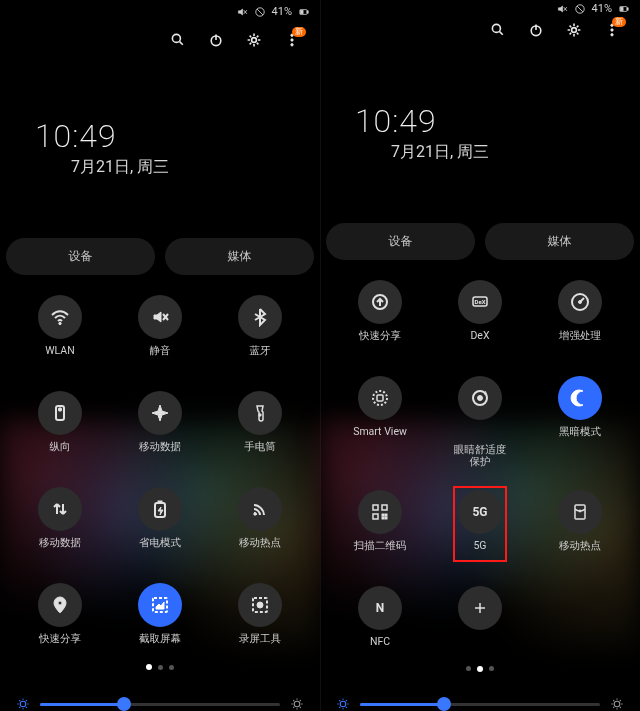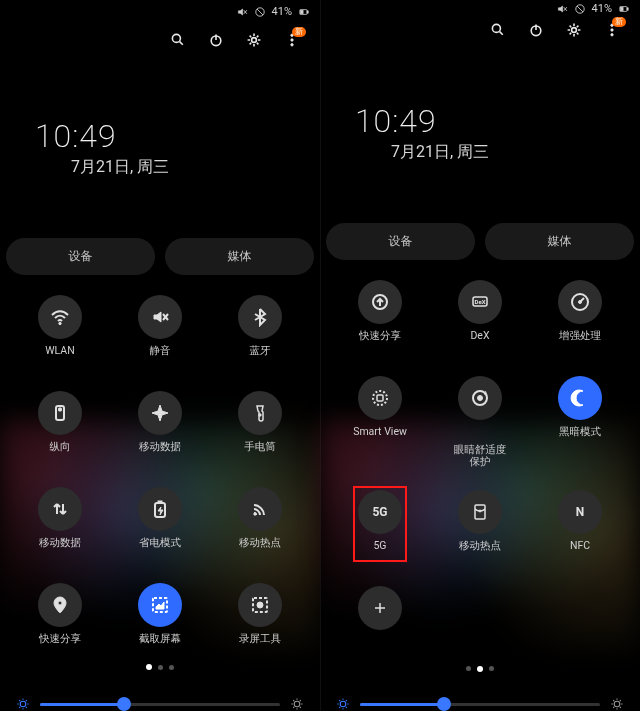--- a/index.html
+++ b/index.html
@@ -582,20 +582,28 @@
         </div>
         <div class="tile">
           <div class="circle on">
             <svg viewBox="0 0 20 20">
               <use href="#i-moon"></use>
             </svg>
           </div>
           <div class="lab">黑暗模式</div>
         </div>
         <div class="tile">
+          <div class="circle">
+            <svg viewBox="0 0 20 20">
+              <use href="#i-qr"></use>
+            </svg>
+          </div>
+          <div class="lab">扫描二维码</div>
+        </div>
+        <div class="tile">
           <div class="circle txt">5G</div>
           <div class="lab">5G</div>
           <div class="hl"></div>
         </div>
         <div class="tile">
           <div class="circle">
             <svg viewBox="0 0 20 20">
               <use href="#i-redpacket"></use>
             </svg>
           </div>

